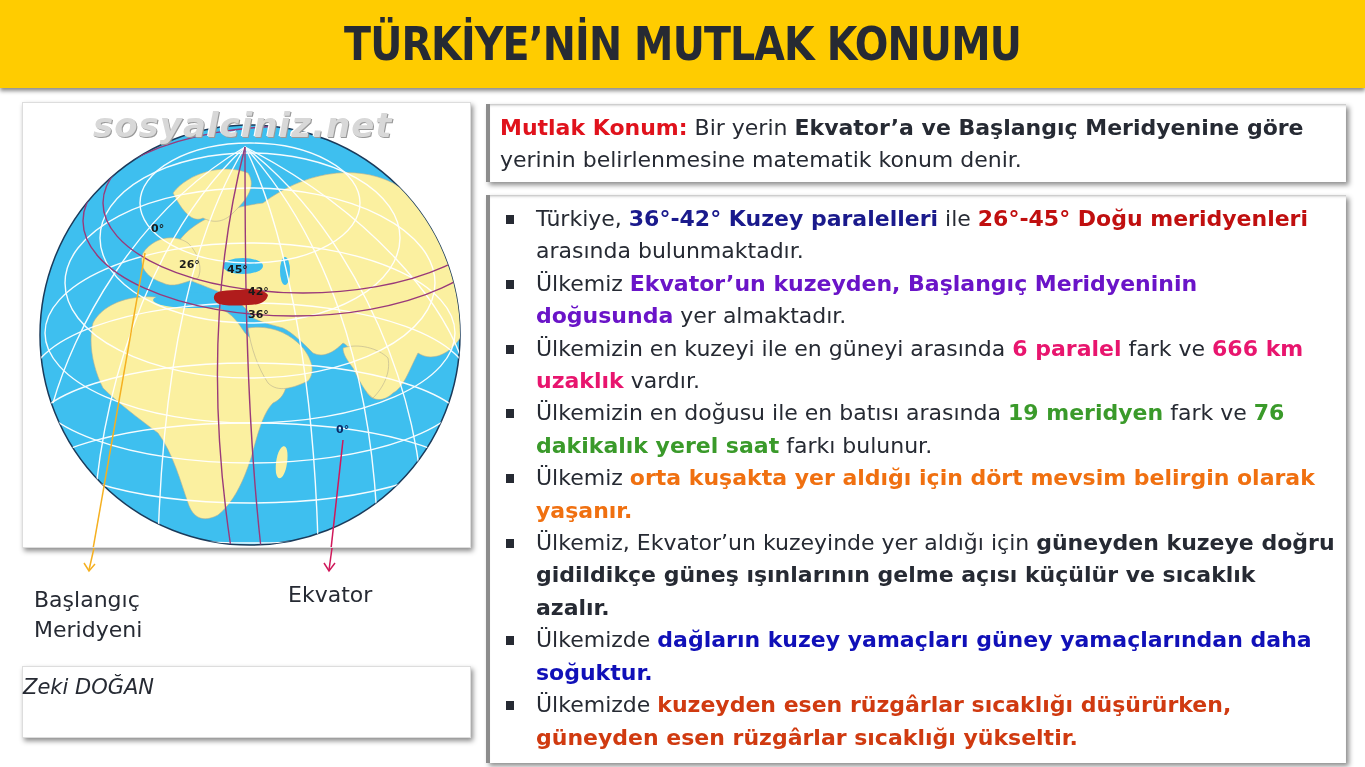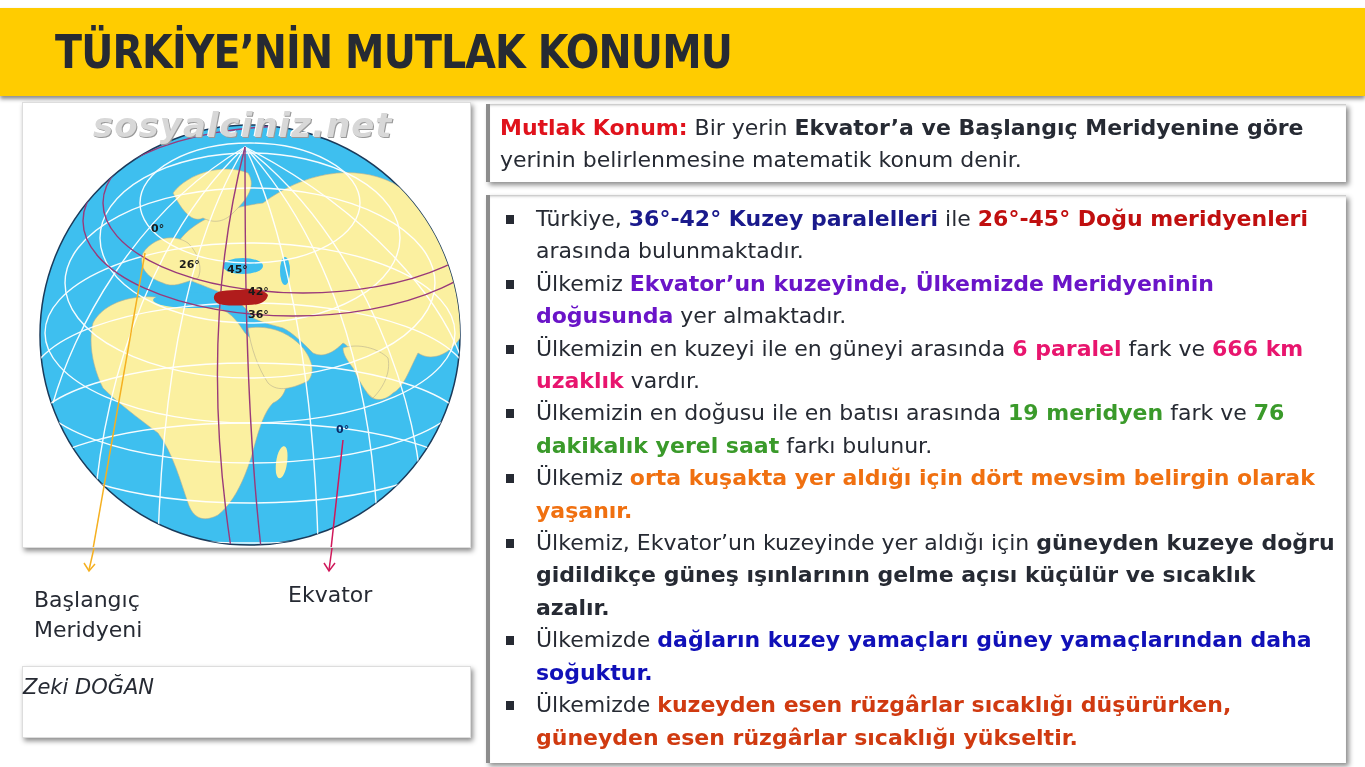--- a/index.html
+++ b/index.html
@@ -3,21 +3,21 @@
 <meta charset="utf-8">
 <style>
   * { box-sizing: border-box; margin: 0; padding: 0; }
   html, body { width: 1365px; height: 767px; overflow: hidden; background: #ffffff; }
   body { position: relative; font-family: "DejaVu Sans", "Liberation Sans", sans-serif; color: #262a33; }
 
   .title-bar {
     position: absolute; left: 0; top: 0; width: 1365px; height: 88px;
     background: #ffcc00;
     box-shadow: 0 3px 4px rgba(0,0,0,0.45);
-    display: flex; align-items: center;  margin-top: 8px;
+    display: flex; align-items: center; justify-content: center;
   }
   .title-bar h1 {
     font-family: "DejaVu Sans", sans-serif;
     font-weight: bold; font-size: 46px; letter-spacing: -1px;
     color: #262a33;
     transform: scaleX(0.86);
   }
 
   .map-frame {
     position: absolute; left: 22px; top: 102px; width: 449px; height: 446px;
@@ -189,21 +189,21 @@
 </div>
 
 <div class="list-box">
   <ul>
     <li>
       <span class="bullet"></span>
       <span>Türkiye, </span><span class="c-navy">36°-42° Kuzey paralelleri</span><span> ile </span><span class="c-darkred">26°-45° Doğu meridyenleri</span><span> arasında bulunmaktadır.</span>
     </li>
     <li>
       <span class="bullet"></span>
-      <span>Ülkemiz </span><span class="c-purple">Ekvator’un kuzeyinde, Ülkemizde Meridyeninin doğusunda</span><span> yer almaktadır.</span>
+      <span>Ülkemiz </span><span class="c-purple">Ekvator’un kuzeyden, Başlangıç Meridyeninin doğusunda</span><span> yer almaktadır.</span>
     </li>
     <li>
       <span class="bullet"></span>
       <span>Ülkemizin en kuzeyi ile en güneyi arasında </span><span class="c-pink">6 paralel</span><span> fark ve </span><span class="c-pink">666 km uzaklık</span><span> vardır.</span>
     </li>
     <li>
       <span class="bullet"></span>
       <span>Ülkemizin en doğusu ile en batısı arasında </span><span class="c-green">19 meridyen</span><span> fark ve </span><span class="c-green">76 dakikalık yerel saat</span><span> farkı bulunur.</span>
     </li>
     <li>

